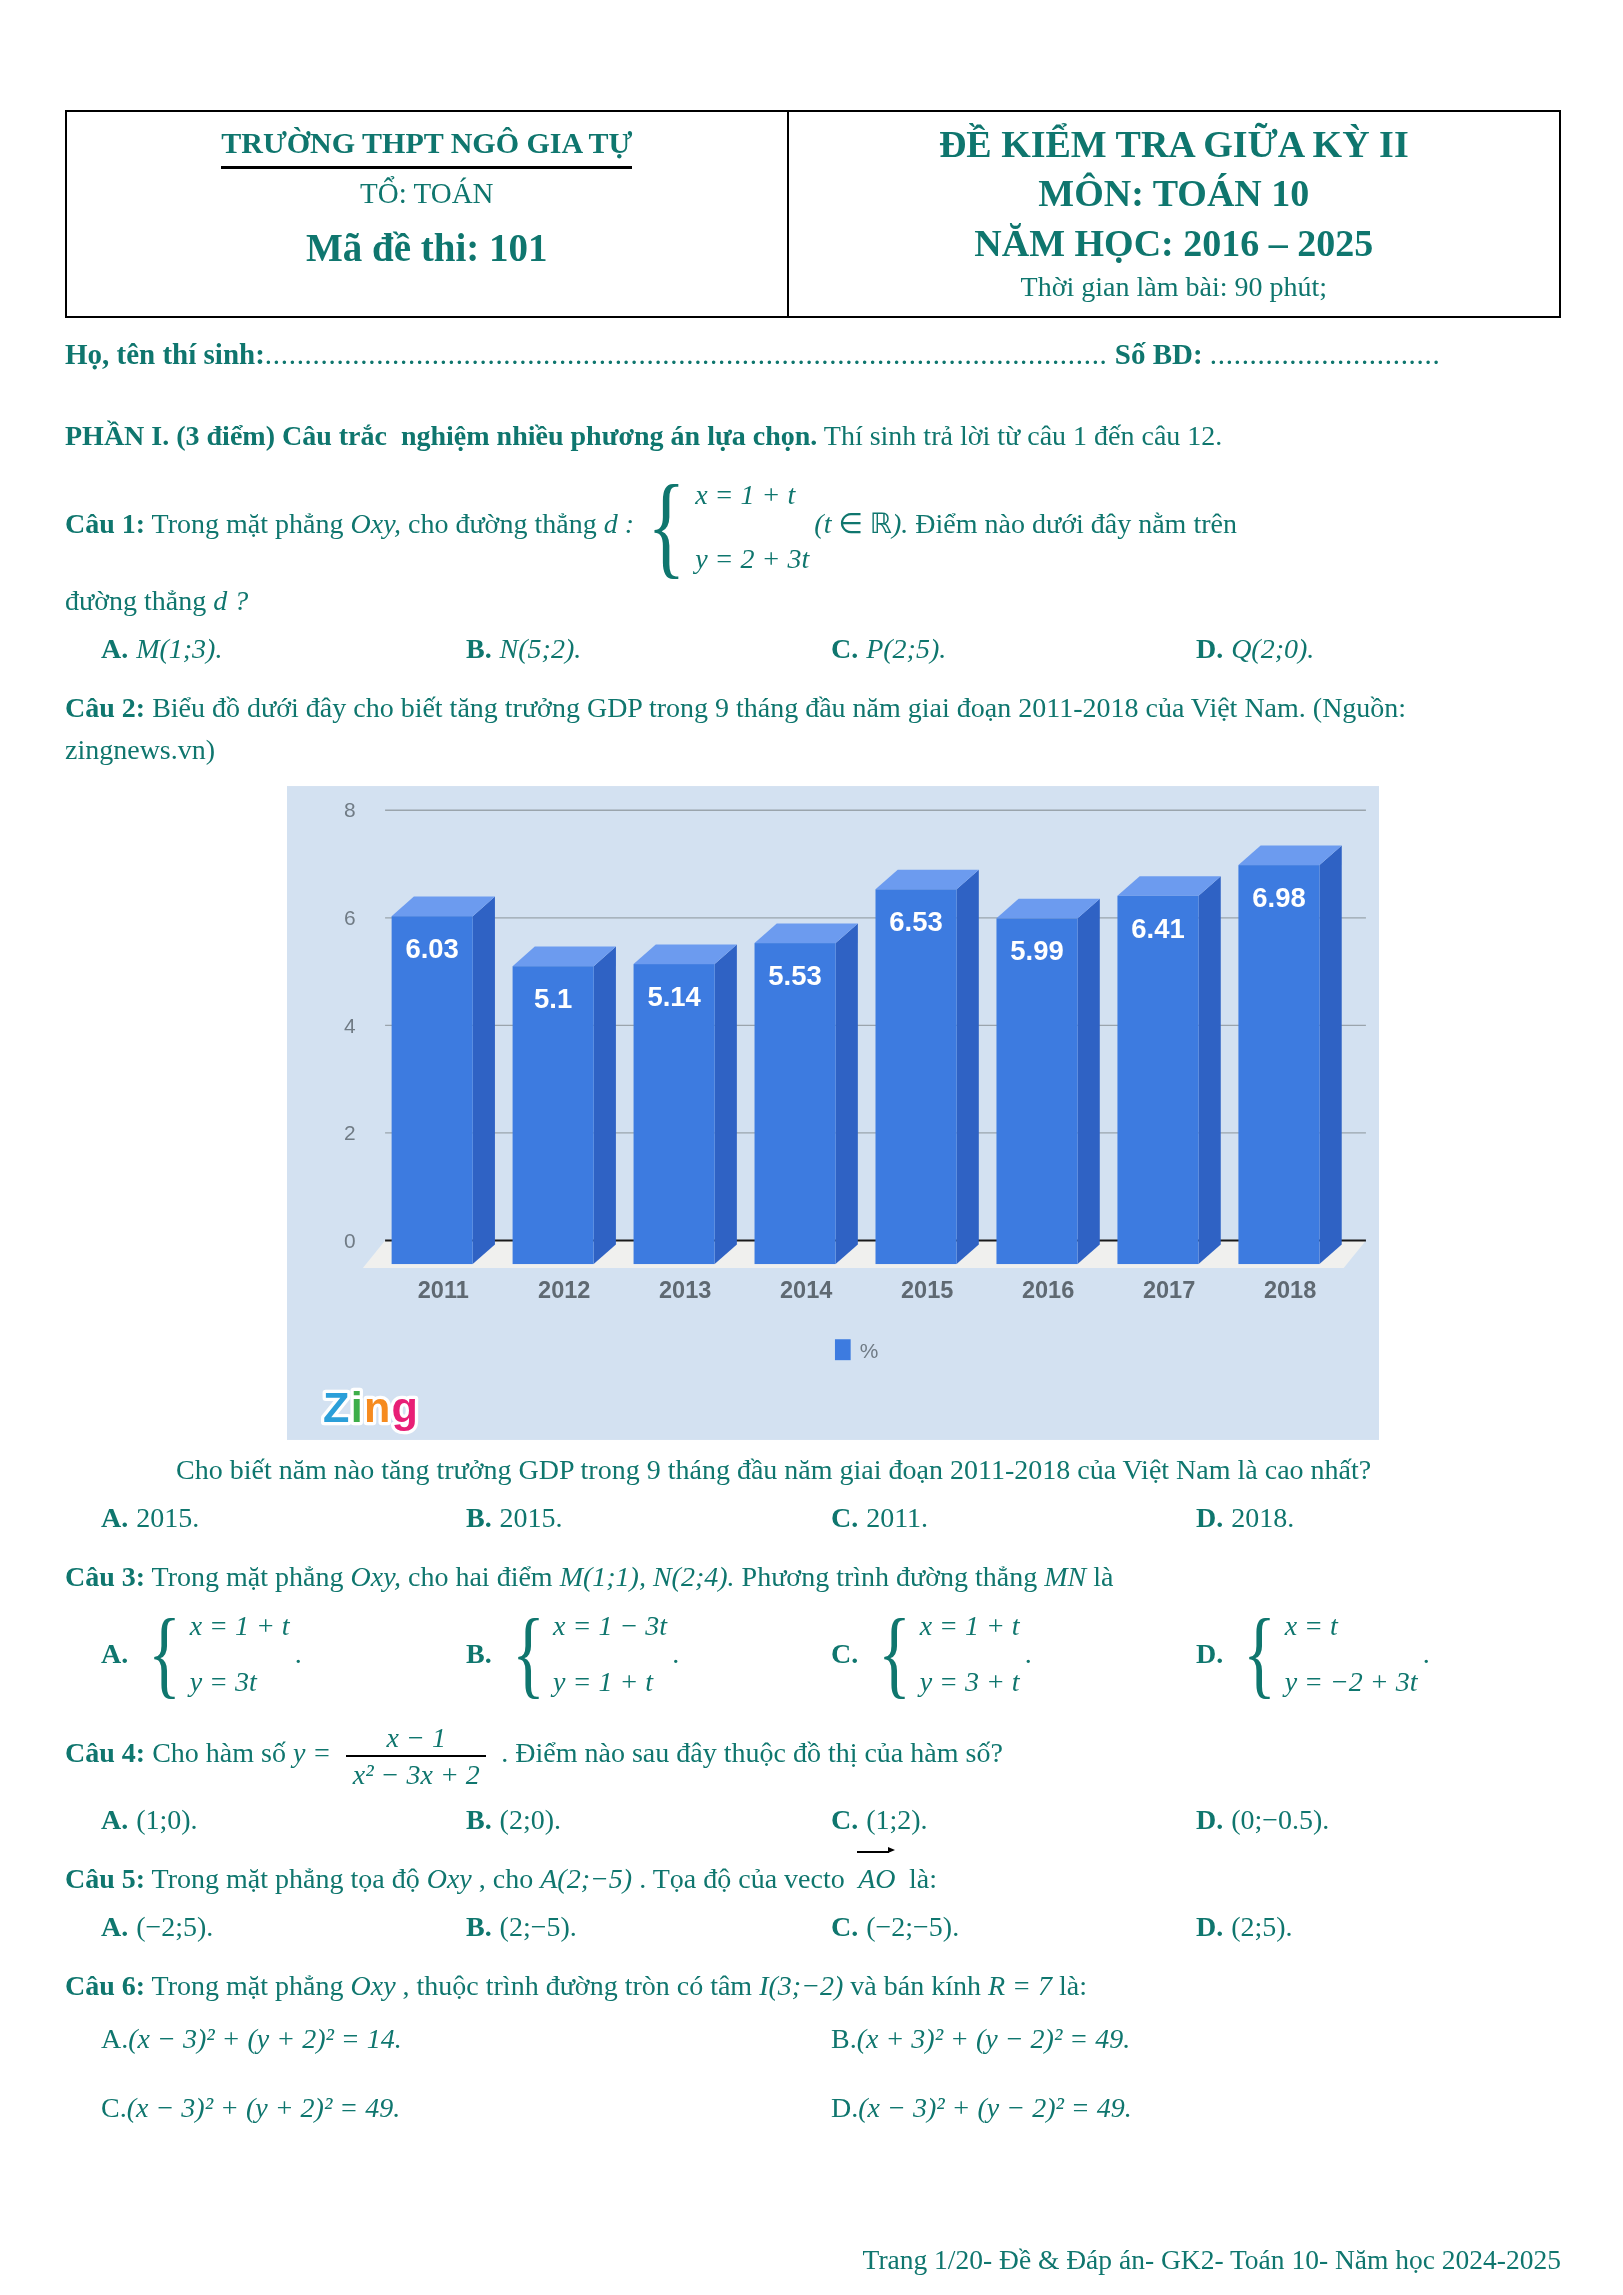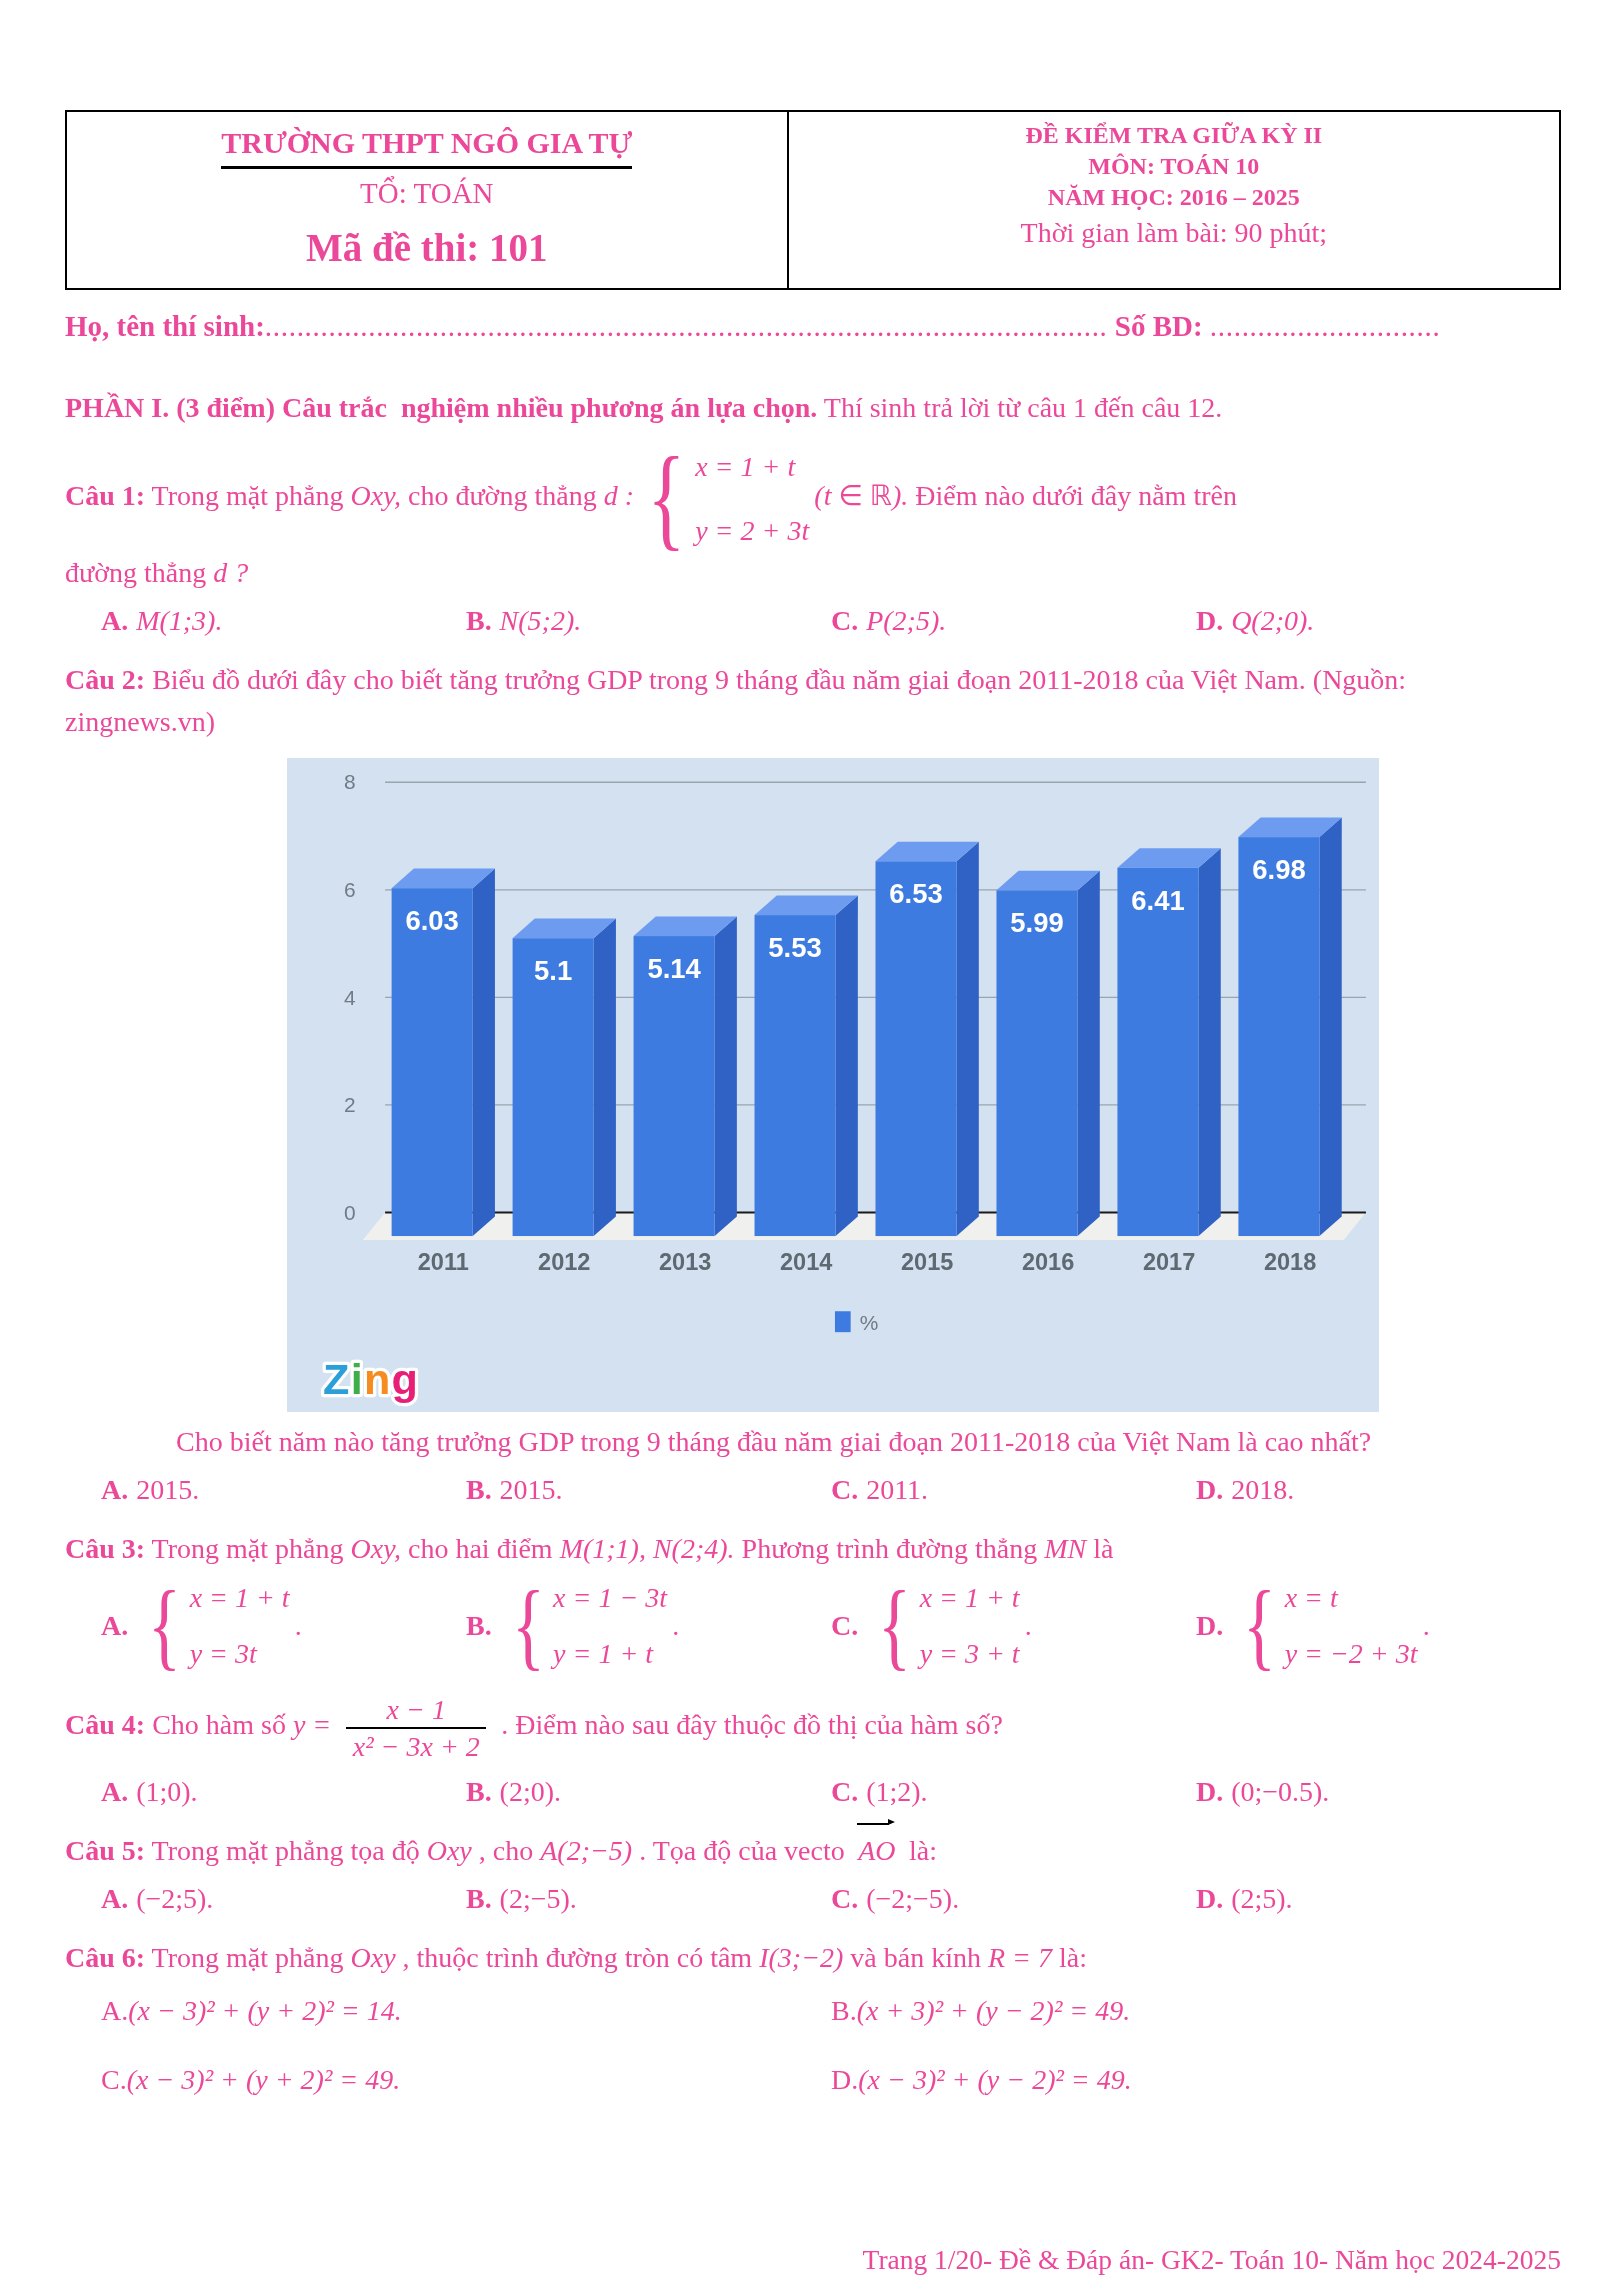--- a/index.html
+++ b/index.html
@@ -1,28 +1,28 @@
 <!DOCTYPE html>
 <html style="font-size:10.5px"><head>
 <meta charset="utf-8">
 <style>
   html,body{margin:0;padding:0;background:#fff;}
   .page{position:relative;width:1623px;height:2295px;background:#fff;overflow:hidden;
-        font-family:"Liberation Serif","DejaVu Serif","DejaVu Sans",serif;font-size:28px;color:#ec4899;line-height:1.5;}
+        font-family:"Liberation Serif","DejaVu Serif","DejaVu Sans",serif;font-size:28px;color:#0f766e;line-height:1.5;}
   .content{padding:110px 62px 0 65px;}
 
   
   table.head{width:100%;border-collapse:collapse;}
   table.head td{border:2px solid #000;vertical-align:top;padding:7.9px 6.5px 10.5px;}
   td.hleft{width:48.3%;text-align:center;}
   td.hright{text-align:center;}
   .school{font-weight:bold;font-size:30px;display:inline-block;border-bottom:3.9px solid #000;padding-bottom:1.3px;}
   .dept{font-size:29px;margin-top:2.6px;}
   .code{font-size:39px;font-weight:bold;margin-top:3.9px;}
-  .etitle,.esub,.eyear{font-weight:bold;font-size:24px;line-height:1.3;}
+  .etitle,.esub,.eyear{font-weight:bold;font-size:38px;line-height:1.3;}
   .edur{font-size:28px;line-height:1.3;margin-top:1.3px;}
 
   .name-line{margin-top:15px;font-size:29px;white-space:nowrap;overflow:hidden;}
   .bold{font-weight:bold;}
   .dots{letter-spacing:0.7px;}
 
   .p1{margin-top:38px;font-family:Liberation Serif, serif;}
   .p1 .hb{font-weight:bold;white-space:pre-wrap;}
   .pline{margin:0;}
 

